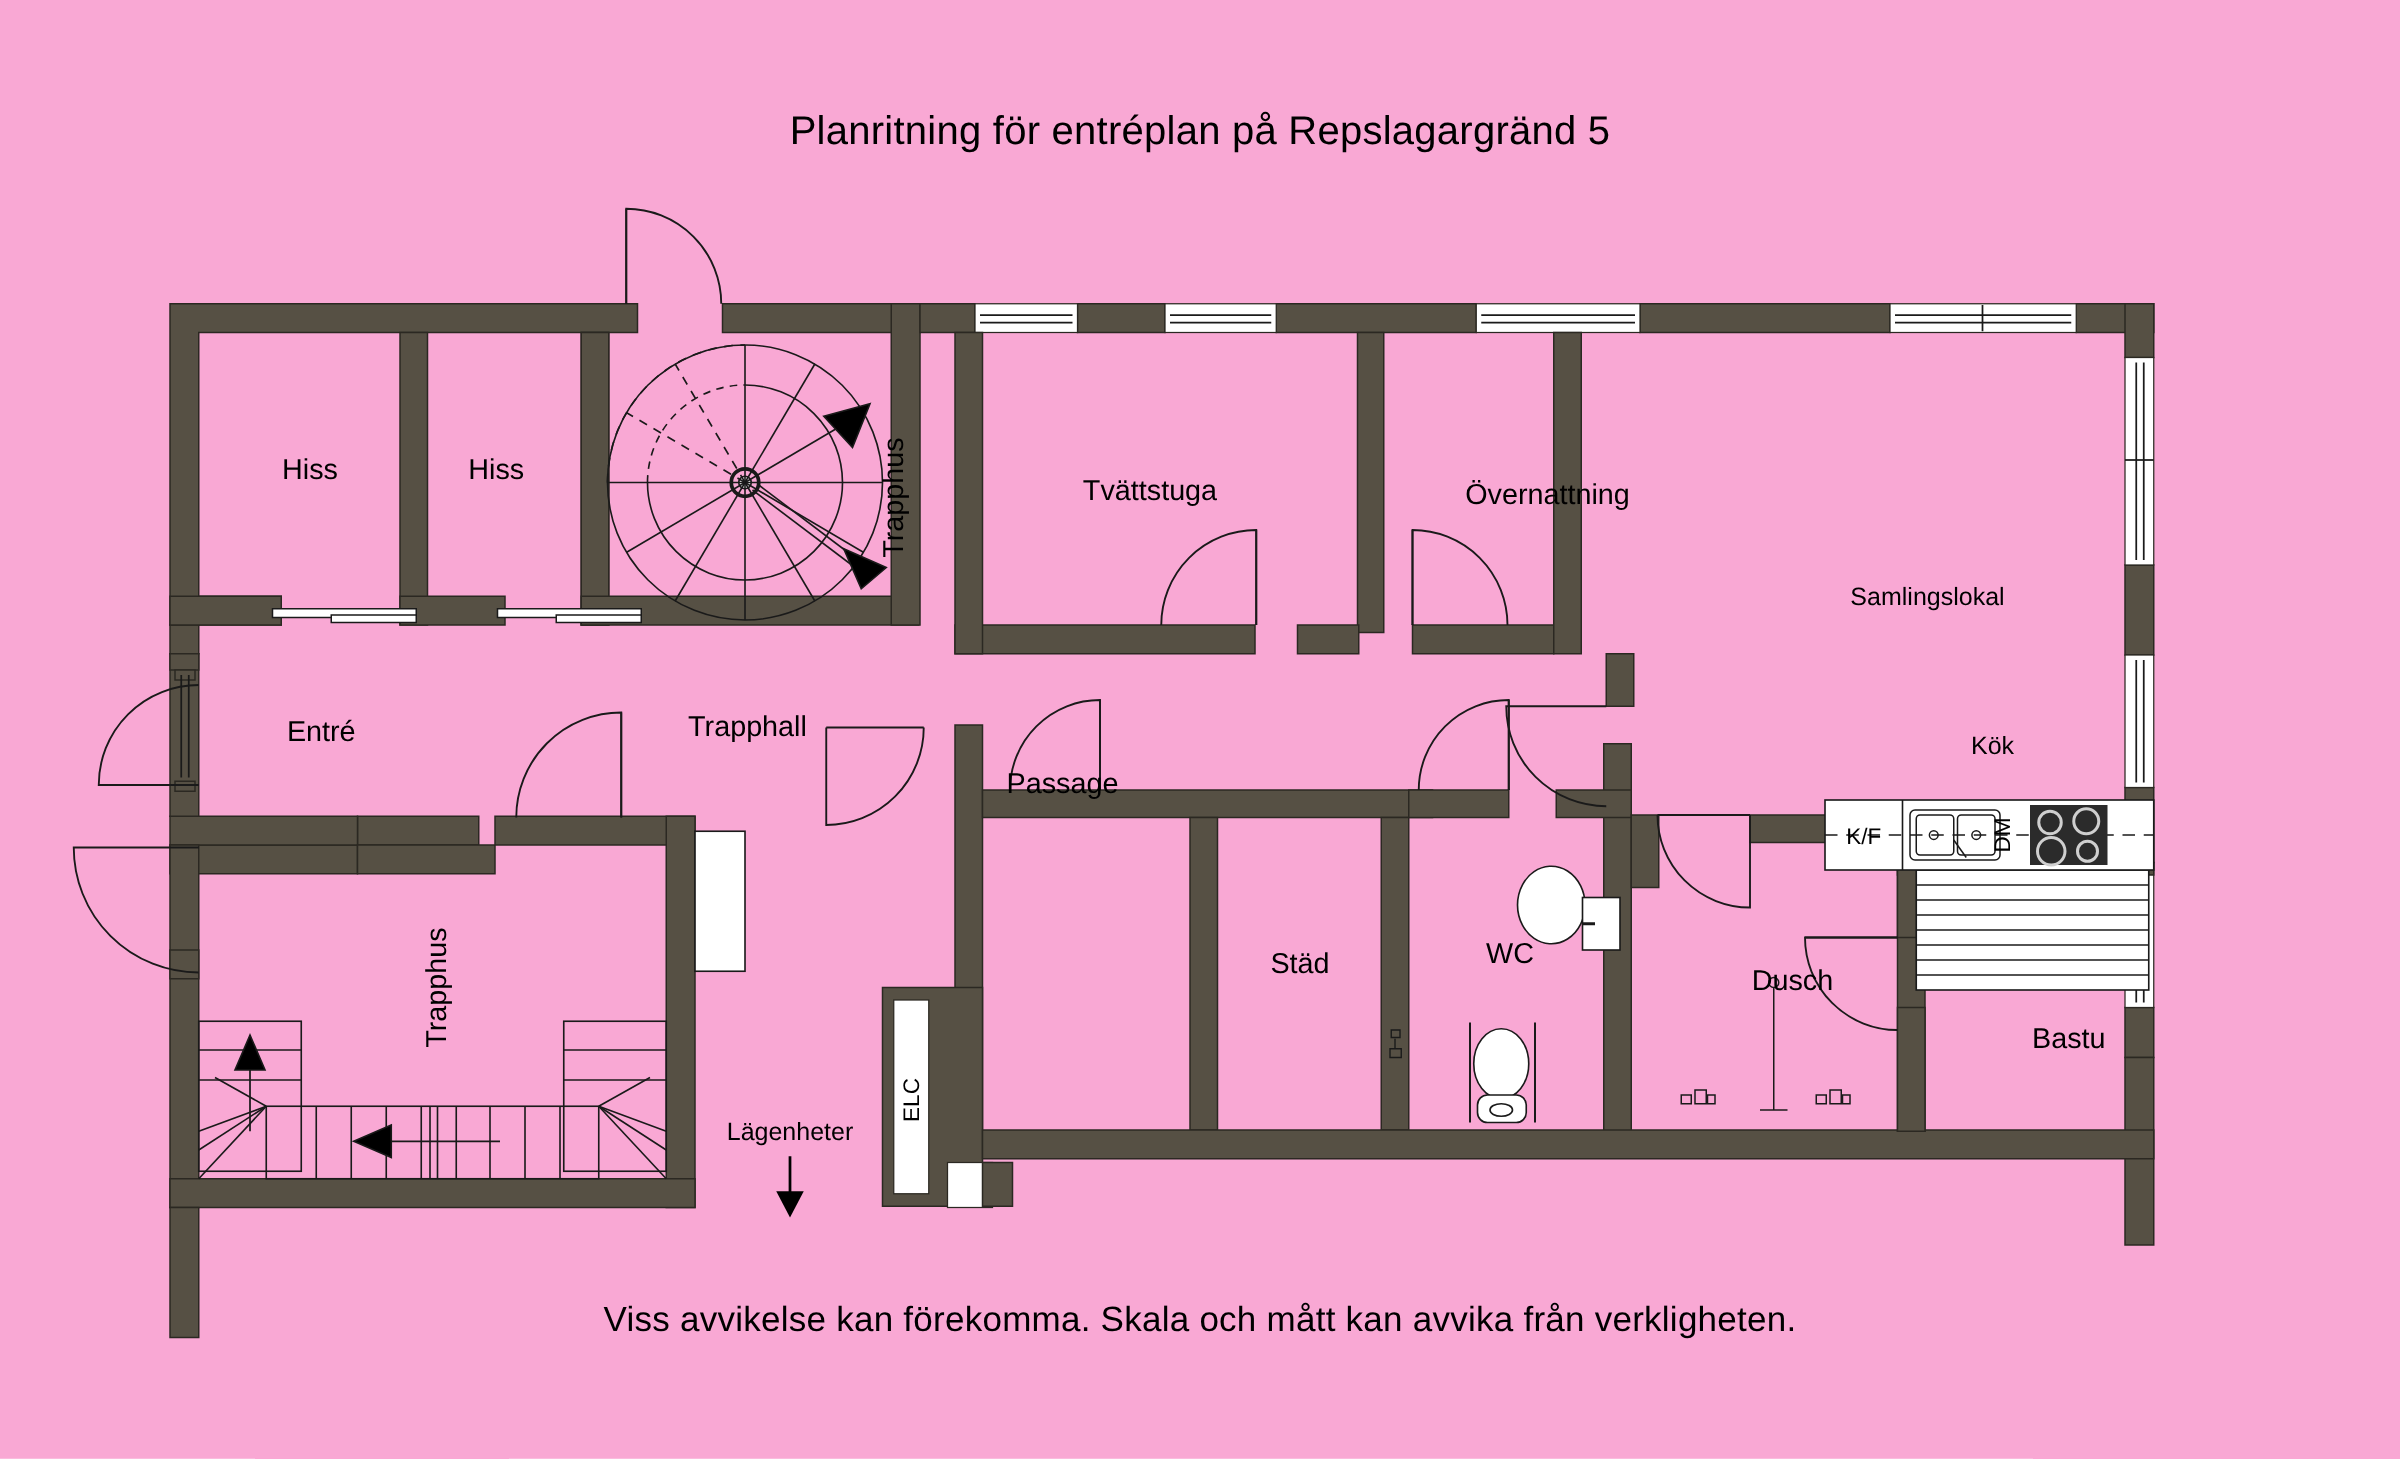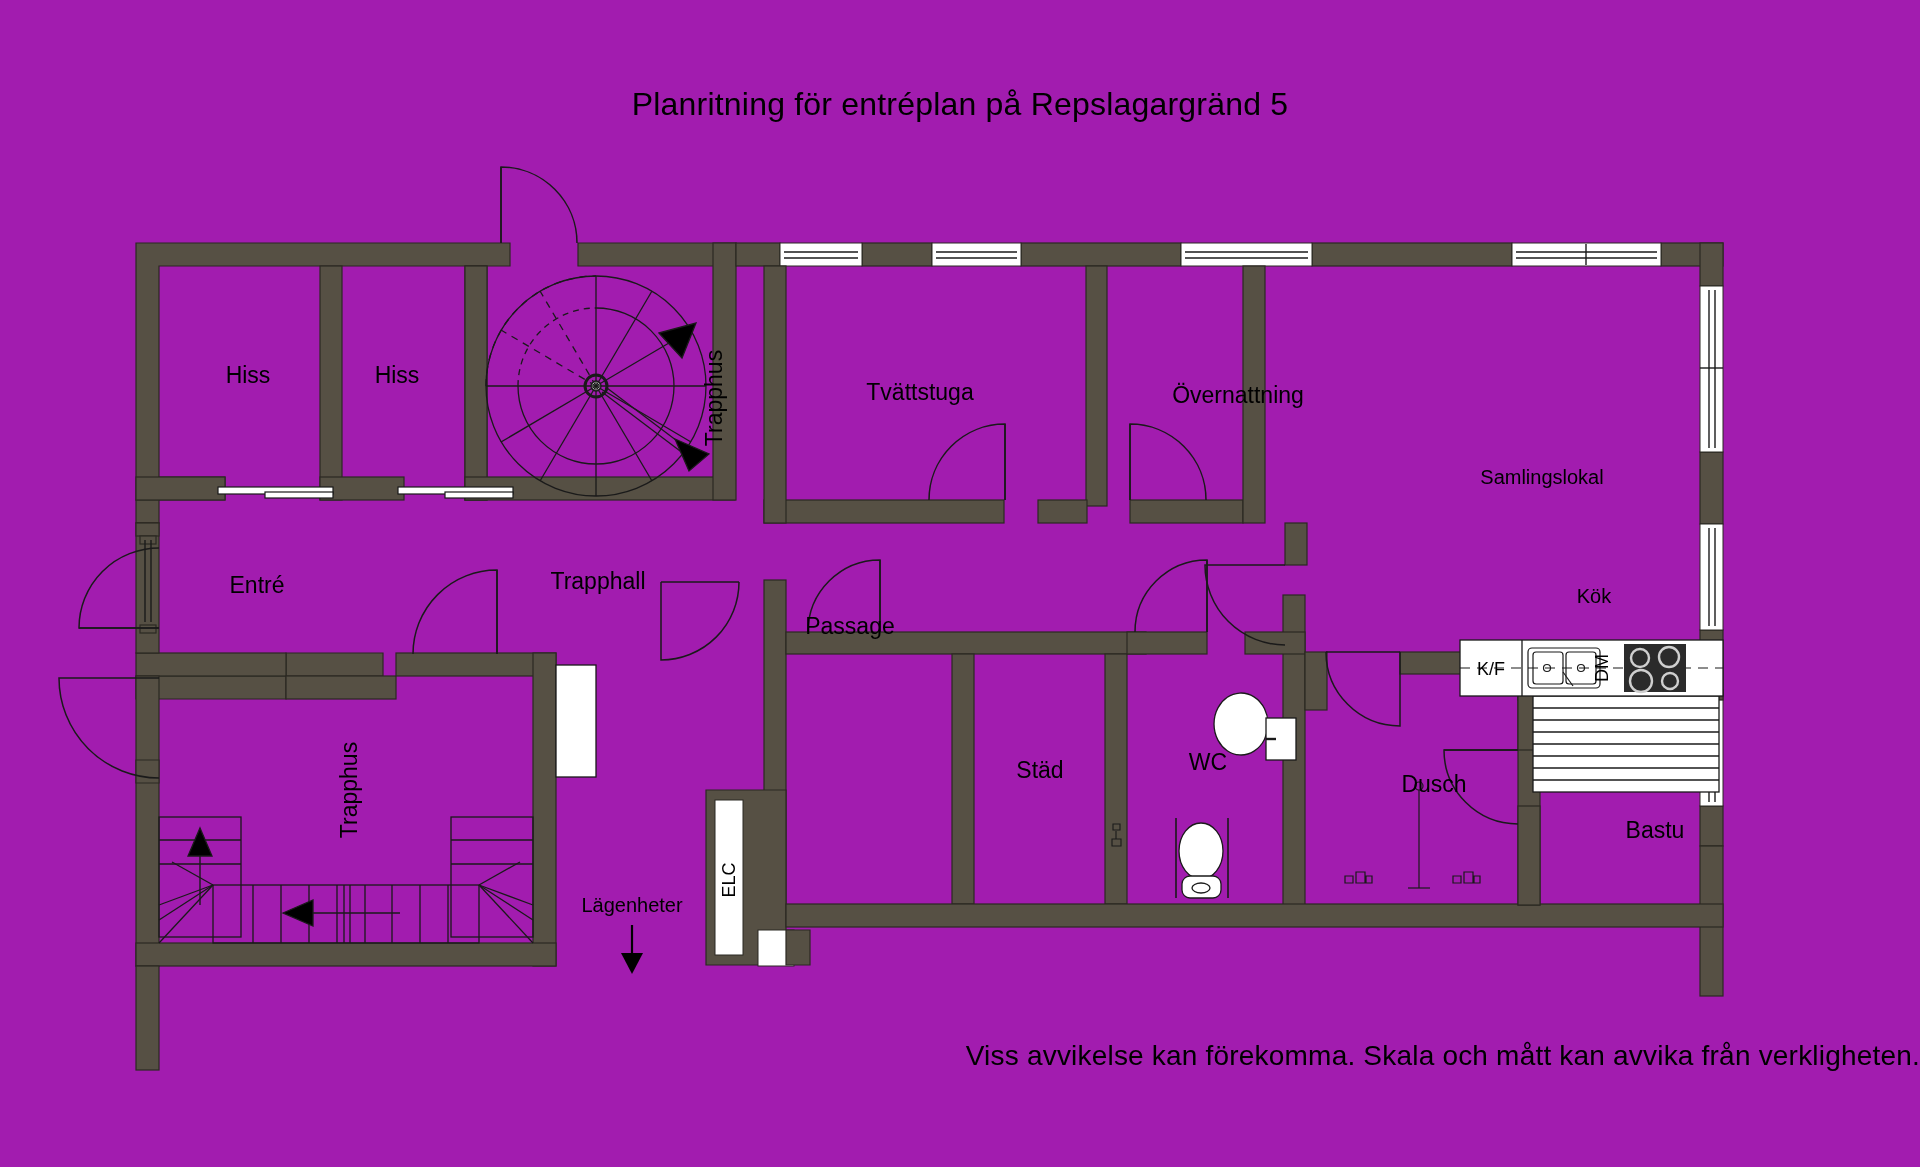--- a/index.html
+++ b/index.html
@@ -1,23 +1,23 @@
 <!DOCTYPE html>
 <html><head>
 <meta charset="utf-8">
 <style>
   html,body{margin:0;padding:0;background:#ffffff;}
   body{width:1920px;height:1167px;font-family:"Liberation Sans",sans-serif;overflow:hidden;}
-  #stage{position:relative;width:1920px;height:1167px;background:#a21caf;}
+  #stage{position:relative;width:1920px;height:1167px;background:#f9a8d4;}
   #title{
     position:absolute;left:0;top:86px;width:1920px;text-align:center;
     font-size:32px;color:#000;letter-spacing:.2px;
   }
   #caption{
-    position:absolute;left:0;top:1040px;width:1920px;text-align:right;
+    position:absolute;left:0;top:1040px;width:1920px;text-align:center;
     font-size:28px;color:#000;letter-spacing:.2px;
   }
   svg{position:absolute;left:0;top:0;}
   .rlabel{font-family:"Liberation Sans",sans-serif;font-size:23px;fill:#000;}
   .rlabel.sm{font-size:20px;}
   .rlabel.xs{font-size:18px;}
 </style>
 </head>
 <body>
 

